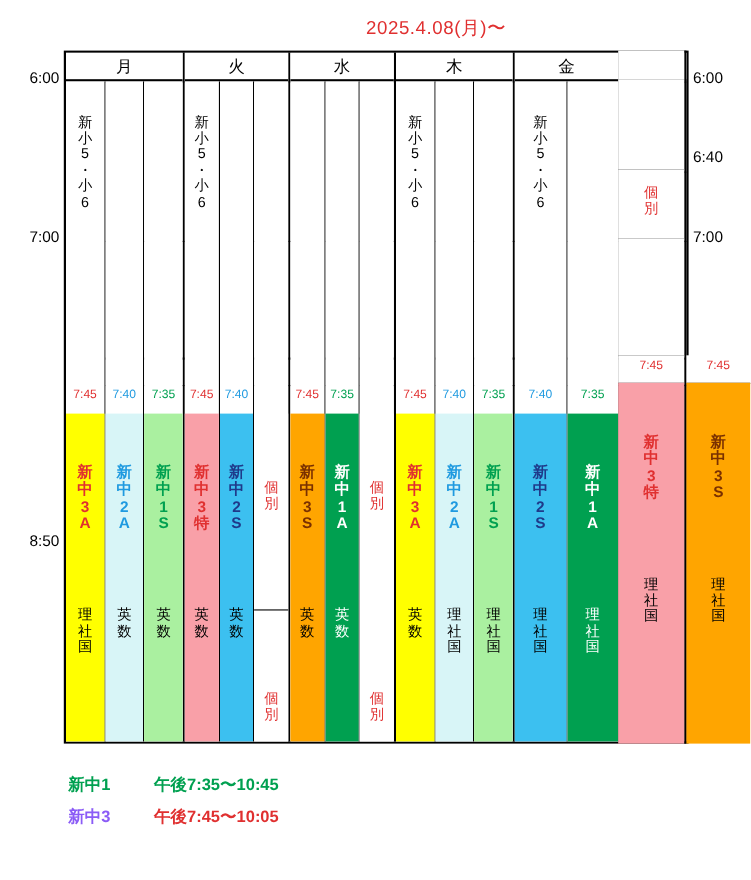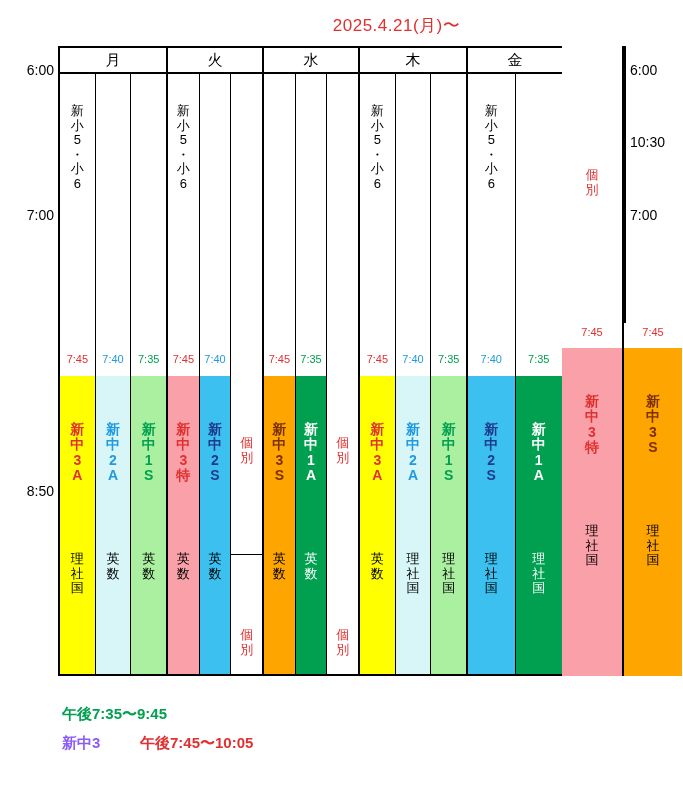--- a/index.html
+++ b/index.html
@@ -77,29 +77,29 @@
   
   #legend{position:absolute;left:62px;top:700px;font-size:15px;line-height:1.9;}
   .legend-row{display:flex;align-items:center;}
   .legend-name{width:78px;font-weight:bold;}
   .legend-time{font-weight:bold;}
 </style>
 </head>
 <body>
 
 <div class="date-note">
-  <span class="inner">2025.4.21(月)〜</span>
+  <span class="inner">2025.4.08(月)〜</span>
 </div>
 
 <div class="tick" style="left:0;top:62px;">6:00</div>
 <div class="tick" style="left:0;top:207px;">7:00</div>
 <div class="tick" style="left:0;top:483px;">8:50</div>
 
 <div class="tick right" style="left:630px;top:62px;">6:00</div>
-<div class="tick right" style="left:630px;top:134px;">10:30</div>
+<div class="tick right" style="left:630px;top:134px;">6:40</div>
 <div class="tick right" style="left:630px;top:207px;">7:00</div>
 <div class="tick right" style="left:630px;top:483px;">8:50</div>
 
 <div id="grid">
 
   <div class="hline" style="top:26px;"></div>
   <div class="hline" style="top:171px;"></div>
   <div class="hline thick" style="top:277px;"></div>
   <div class="hline" style="top:302px;"></div>
 
@@ -443,21 +443,22 @@
     </div>
   </div>
 </div>
 
 <div style="position:absolute;left:562px;top:46px;width:0;height:0;"></div>
 
 <div style="position:absolute;left:0px;top:0px;width:0;height:0;"></div>
 
 <div id="legend">
   <div class="legend-row">
-    <span class="legend-time" style="color:#00a050;">午後7:35〜9:45</span>
+    <span class="legend-name" style="color:#00a050;">新中1</span>
+    <span class="legend-time" style="color:#00a050;">午後7:35〜10:45</span>
   </div>
   <div class="legend-row">
   </div>
   <div class="legend-row">
     <span class="legend-name" style="color:#8b5cf6;">新中3</span>
     <span class="legend-time" style="color:#e03030;">午後7:45〜10:05</span>
   </div>
 </div>
 
 <div style="position:absolute;left:624px;top:46px;width:0;height:0;"></div>

